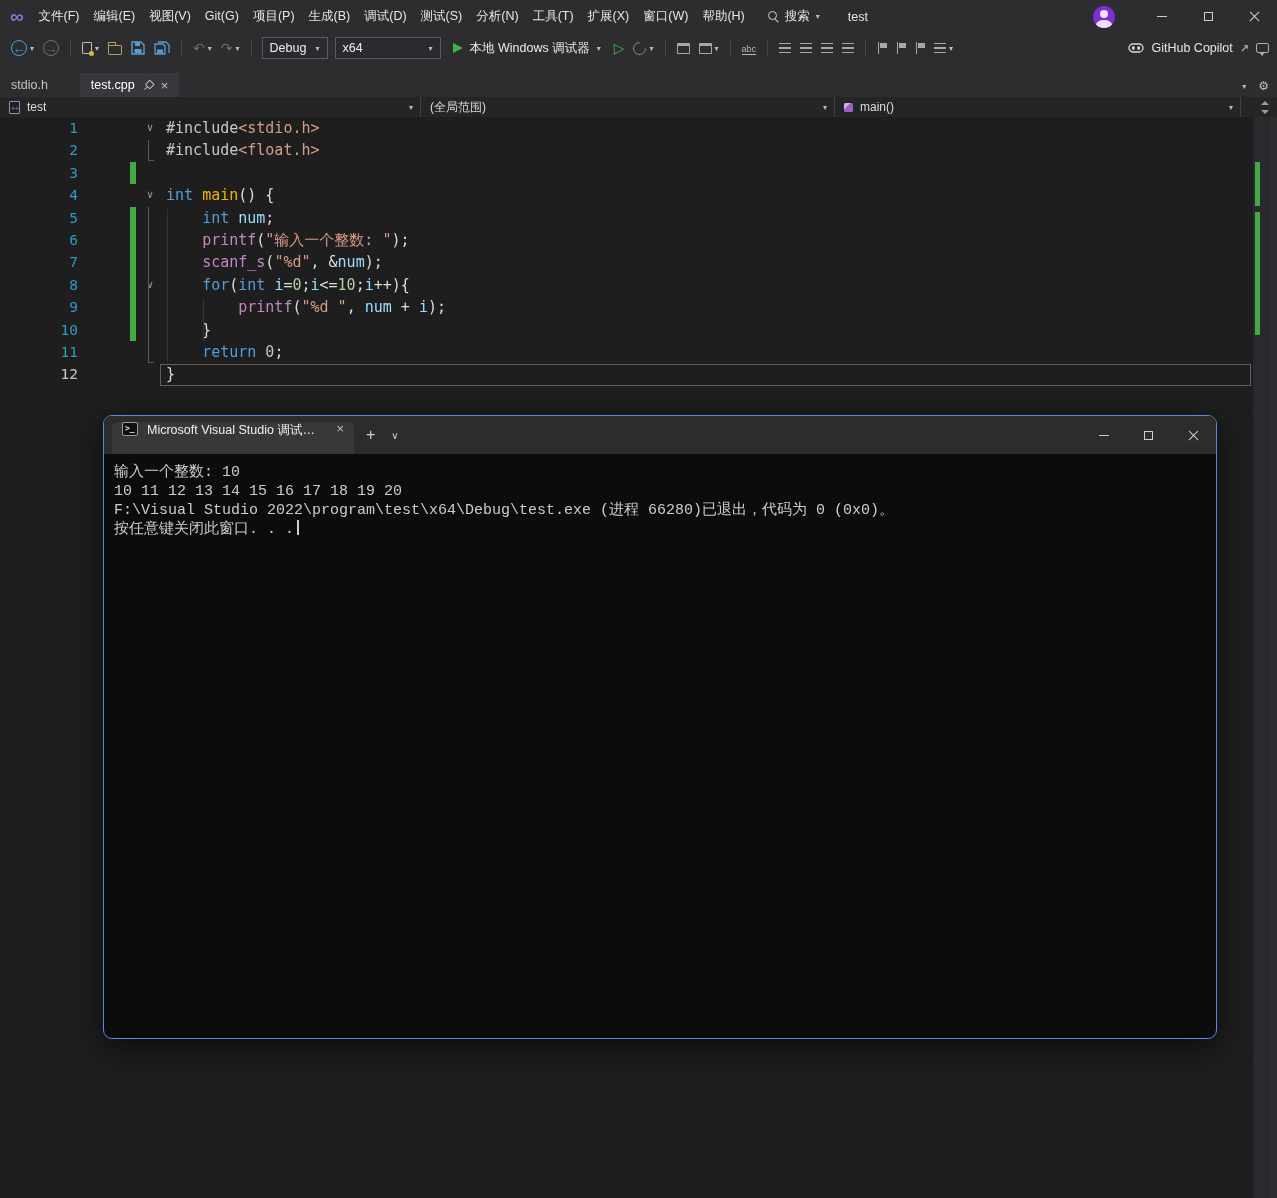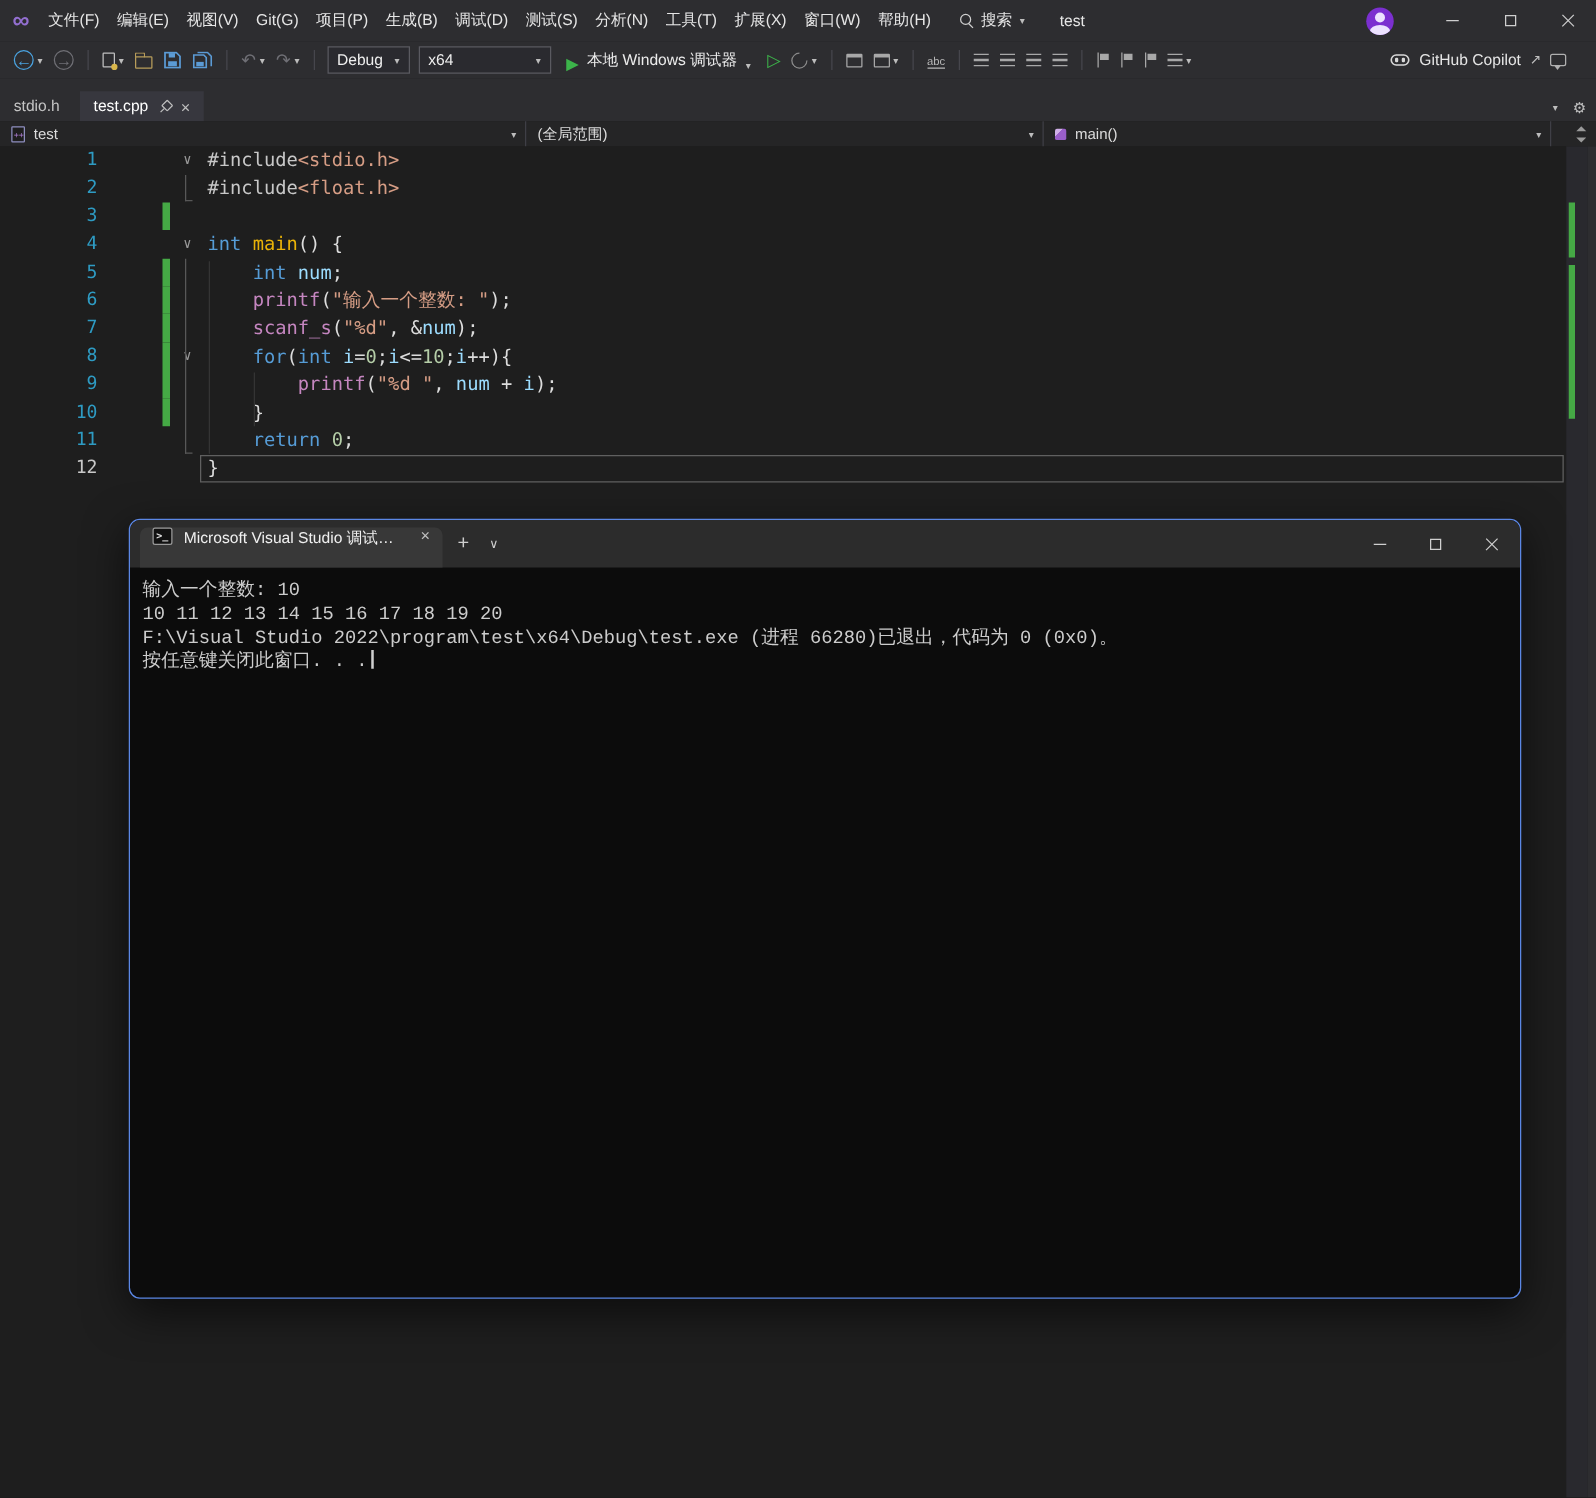--- a/index.html
+++ b/index.html
@@ -38,39 +38,39 @@
   .glyph{font-size:14px;color:#c8c8c8;line-height:1}
   .glyph.dis{color:#6f6f75}
   .ic-newfile{width:10px;height:12px;border:1.2px solid #c0c0c0;border-radius:1px;position:relative}
   .ic-newfile::after{content:"";position:absolute;right:-3px;bottom:-3px;width:5px;height:5px;background:#d8b54a;border-radius:50%}
   .ic-folder{width:14px;height:10px;border:1.2px solid #b89d5a;border-radius:1px;position:relative;margin-top:3px}
   .ic-folder::before{content:"";position:absolute;left:-1.2px;top:-4px;width:6px;height:3px;border:1.2px solid #b89d5a;border-bottom:none;border-radius:1px 1px 0 0}
   .combo{height:22px;background:#2a2a2f;border:1px solid #5a5a60;display:flex;align-items:center;color:#eee;padding:0 7px;gap:6px;margin:0 2px}
   .combo .caret{margin-left:auto}
   .combo.debug{width:66px}
   .combo.plat{width:106px}
-  .runbtn{display:flex;align-items:flex-end;gap:7px;padding:0 7px;color:#ececec}
+  .runbtn{display:flex;align-items:center;gap:7px;padding:0 7px;color:#ececec}
   .play{width:0;height:0;border-left:10px solid #3CB44A;border-top:5.5px solid transparent;border-bottom:5.5px solid transparent}
   .play-outline{color:#3CB44A;font-size:14px;line-height:1}
   .ic-reload{width:13px;height:13px;border:1.6px solid #8a8a8a;border-radius:50%;border-top-color:transparent;transform:rotate(45deg)}
   .ic-win{width:13px;height:11px;border:1.2px solid #a8a8a8;border-top:3px solid #a8a8a8;border-radius:1px}
   .ic-abc::before{content:"abc";font-size:9px;color:#b8b8b8;border-bottom:1px solid #b8b8b8;line-height:1}
   .ic-lines{width:12px;height:10px;border-top:1.5px solid #a8a8a8;border-bottom:1.5px solid #a8a8a8;position:relative}
   .ic-lines::before{content:"";position:absolute;left:0;top:3.2px;width:12px;height:1.5px;background:#a8a8a8}
   .ic-flag{position:relative;width:10px;height:12px}
   .ic-flag::before{content:"";position:absolute;left:1px;top:0;width:1.4px;height:12px;background:#a8a8a8}
   .ic-flag::after{content:"";position:absolute;left:2.6px;top:0.5px;width:7px;height:5px;background:#a8a8a8}
-  .copilot{margin-left:auto;display:flex;align-items:center;gap:7px;margin-right:24px;color:#e6e6e6}
+  .copilot{margin-left:auto;display:flex;align-items:center;gap:7px;margin-right:8px;color:#e6e6e6}
   .ic-ext{font-size:11px;color:#c0c0c0;line-height:1}
   .ic-bubble{width:13px;height:10px;border:1.2px solid #b0b0b0;border-radius:2px;position:relative}
   .ic-bubble::after{content:"";position:absolute;left:2px;bottom:-4px;border-left:3px solid transparent;border-right:3px solid transparent;border-top:4px solid #b0b0b0}
 
   
   .tabstrip{height:34px;background:#2d2d30;display:flex;align-items:flex-end;position:relative;z-index:5}
-  .tab-list{display:flex;align-items:flex-end;gap:5px}
+  .tab-list{display:flex;align-items:flex-end;gap:21px}
   .tab{height:24px;display:flex;align-items:center;padding:0 11px;color:#c4c4c4;gap:8px;white-space:nowrap}
   .tab.active{background:#37373e;color:#fff}
   .tab-close{color:#c0c0c0;font-size:13px;line-height:1}
   .tab-pin{width:10px;height:11px;position:relative;transform:rotate(45deg);display:inline-block}
   .tab-pin::before{content:"";position:absolute;width:5px;height:5px;border:1.3px solid #c0c0c0;border-radius:1px;left:2px;top:0}
   .tab-pin::after{content:"";position:absolute;width:1.3px;height:4px;background:#c0c0c0;left:4.5px;top:6.5px}
   .tabstrip-right{position:absolute;right:8px;bottom:5px;display:flex;gap:12px;color:#c0c0c0;align-items:center}
   .gear{font-size:12px;color:#c0c0c0;line-height:1}
 
   

